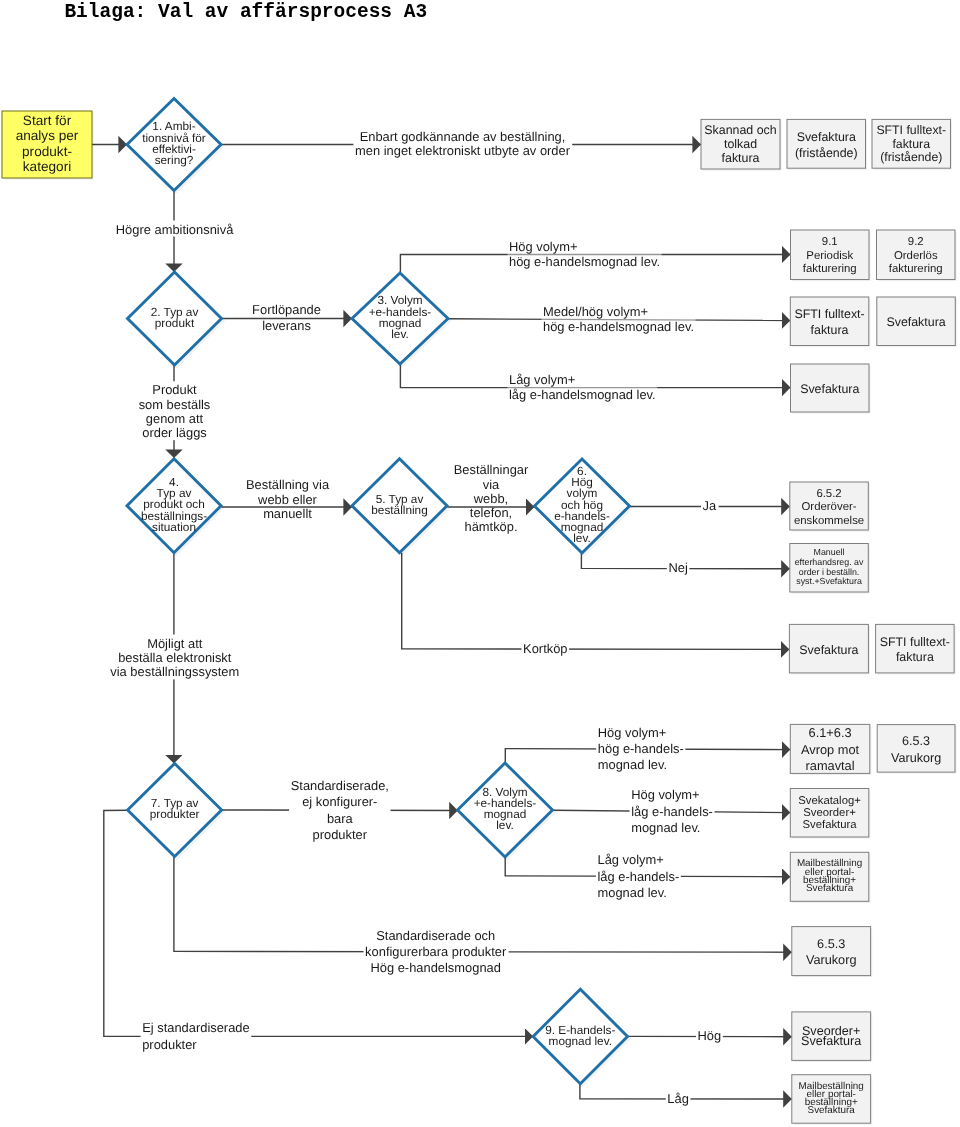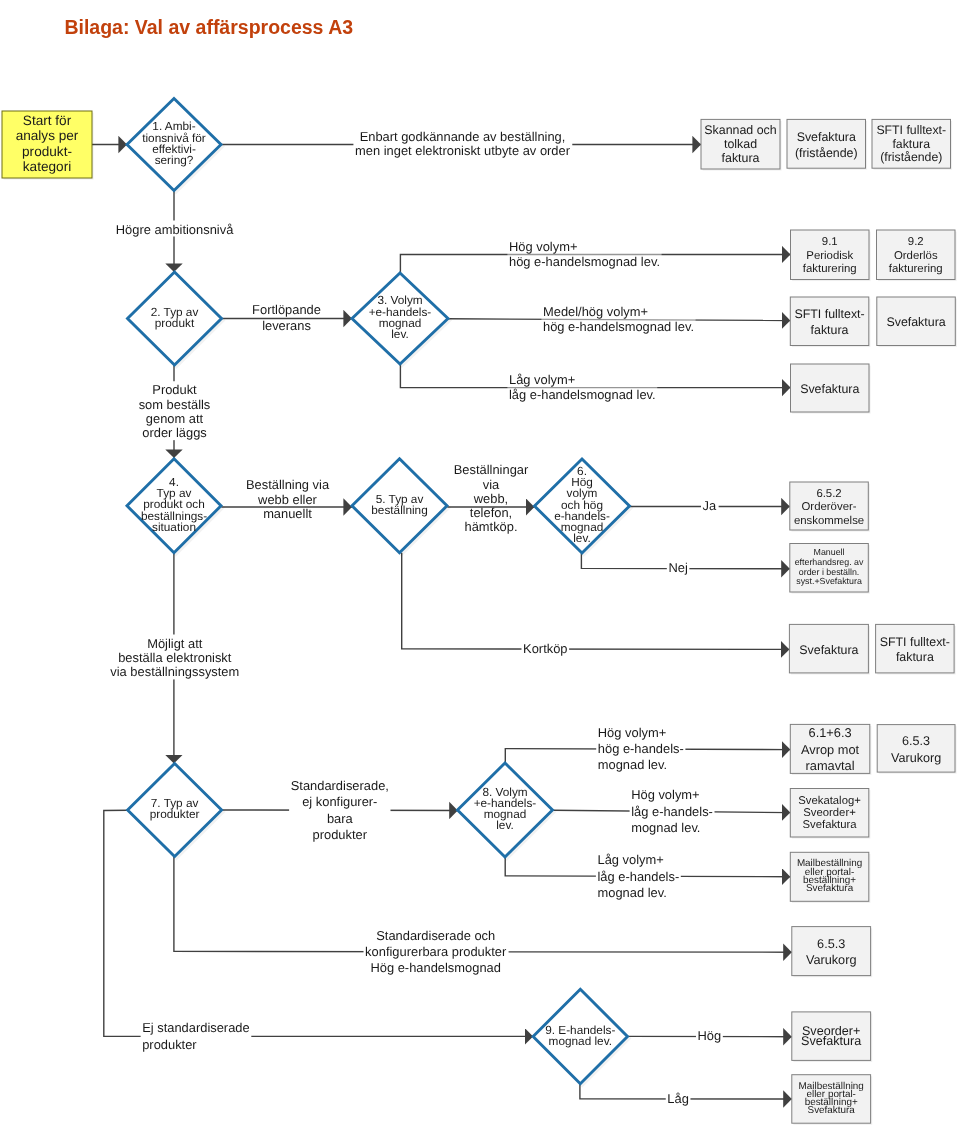--- a/index.html
+++ b/index.html
@@ -1,19 +1,19 @@
 <!DOCTYPE html>
 <html><head>
 <meta charset="utf-8">
 <title>Bilaga: Val av affärsprocess A3</title>
 <style>
   html,body{margin:0;padding:0;background:#ffffff;}
   body{width:960px;height:1127px;font-family:"Liberation Sans",sans-serif;}
   #page{position:relative;width:960px;height:1127px;overflow:hidden;background:#ffffff;}
-  #title{position:absolute;left:64.4px;top:18px;font-size:19.5px;font-weight:bold;color:#c2410c;line-height:19.3px;}
+  #title{position:absolute;left:64.4px;top:3px;font-size:19.5px;font-weight:bold;color:#000000;line-height:19.3px;font-family:Liberation Mono, monospace;}
   svg{position:absolute;left:0;top:0;display:block;}
   .lbl{font-family:"Liberation Sans",sans-serif;fill:#1A1A1A;}
   svg text{-webkit-font-smoothing:antialiased;text-rendering:geometricPrecision;}
 </style>
 </head>
 <body>
 
 <div id="page">
   <div id="title">Bilaga: Val av affärsprocess A3</div>
   <svg id="chart" width="960" height="1127" viewBox="0 0 960 1127">

